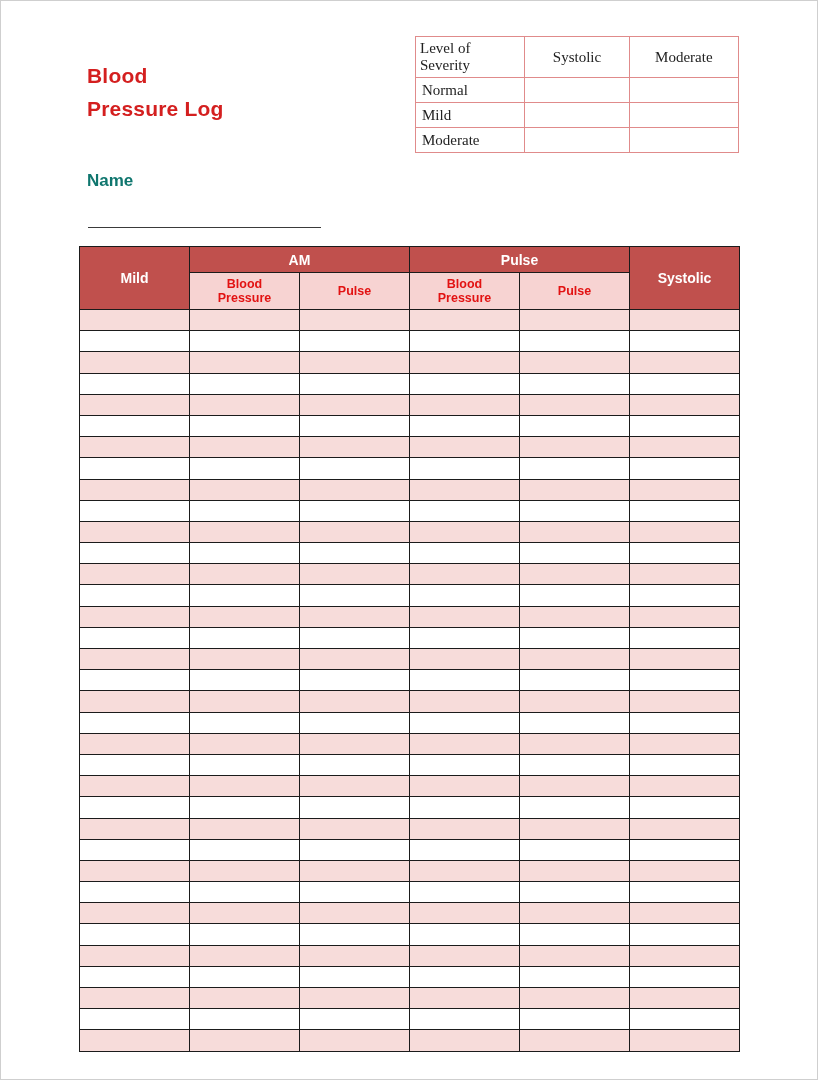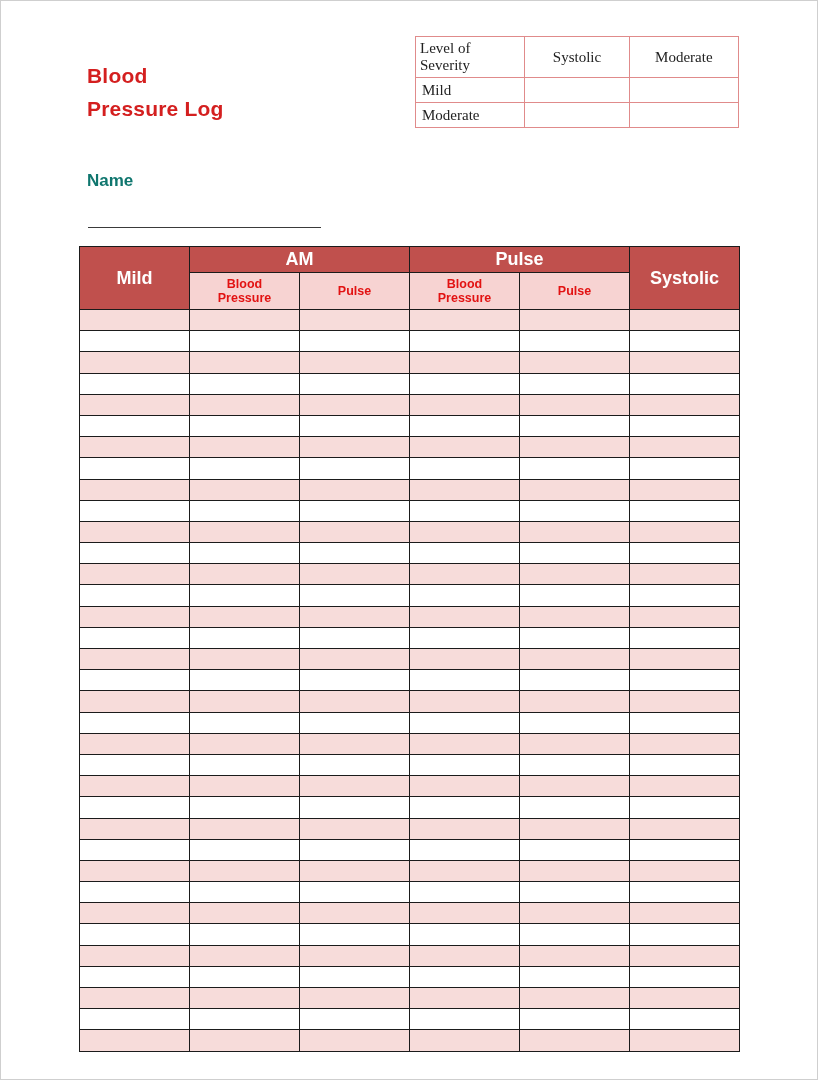--- a/index.html
+++ b/index.html
@@ -93,21 +93,21 @@
   }
   .log-table th, .log-table td {
     border: 1px solid #1b1b1b;
     padding: 0;
     box-sizing: border-box;
   }
   .hdr-top th {
     background: #c0504d;
     color: #ffffff;
     font-weight: bold;
-    font-size: 18px;
+    font-size: 14px;
     height: 26px;
     text-align: center;
     vertical-align: middle;
     border-color: #1b1b1b;
   }
   .hdr-sub th {
     background: #f7d3d2;
     color: #e21212;
     font-weight: bold;
     font-size: 12.5px;
@@ -148,20 +148,25 @@
       <tr>
         <th class="col-label">
           <span>Level of</span><br>
           <span>Severity</span>
         </th>
         <th class="col-sys">Systolic</th>
         <th class="col-dia">Moderate</th>
       </tr>
     </thead>
     <tbody>
+      <tr>
+        <td class="col-label">Normal</td>
+        <td></td>
+        <td></td>
+      </tr>
       <tr>
         <td class="col-label">Mild</td>
         <td></td>
         <td></td>
       </tr>
       <tr>
         <td class="col-label">Moderate</td>
         <td></td>
         <td></td>
       </tr>

